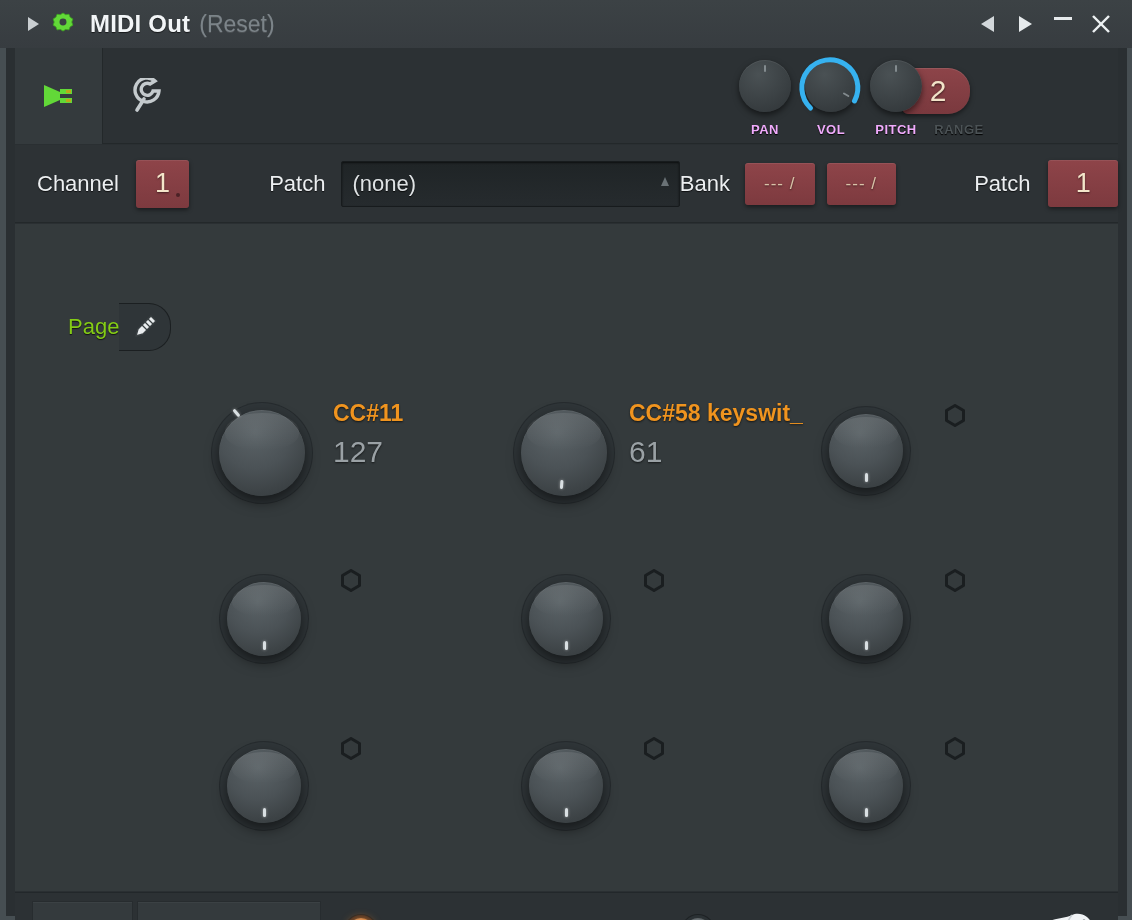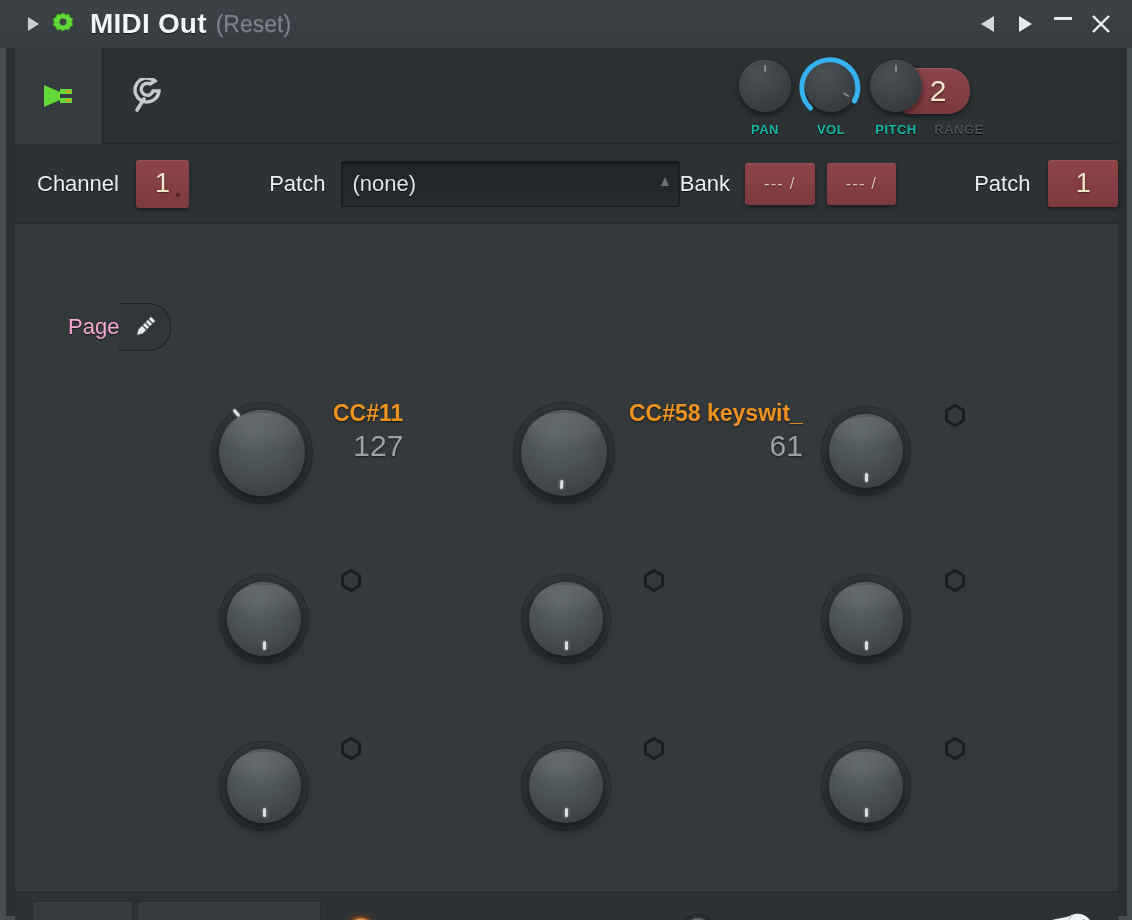--- a/index.html
+++ b/index.html
@@ -21,21 +21,21 @@
     background: linear-gradient(180deg,#3c4245 0%,#373c40 100%);
     display: flex; align-items: center;
   }
   .tb-arrow {
     width: 30px; margin-left: 18px;
     color: #cfd4d7; font-size: 15px; line-height: 1;
     display: flex; align-items: center; justify-content: center;
   }
   .gear-icon { width: 26px; height: 26px; margin-left: 2px; display:block; }
   .tb-title {
-    margin-left: 14px; font-size: 28px; font-weight: bold;
+    margin-left: 14px; font-size: 24px; font-weight: bold;
     color: #f2f5f7; letter-spacing: .2px;
     text-shadow: 0 1px 1px rgba(0,0,0,.6);
   }
   .tb-sub {
     margin-left: 9px; font-size: 23px; color: #7c8489;
     text-shadow: 0 1px 0 rgba(255,255,255,.10);
   }
   .tb-right {
     position: absolute; right: 14px; top: 0; height: 48px;
     display: flex; align-items: center; gap: 4px;
@@ -88,21 +88,21 @@
   .hk-knob .tick {
     position: absolute; width: 2px; height: 7px; background: #8e969a;
     left: 50%; top: 5px; margin-left: -1px; transform-origin: 50% 21px;
     border-radius: 1px; opacity: .85;
   }
   .hk-ring {
     position: absolute; left: -9px; top: -9px; width: 70px; height: 70px;
   }
   .hk-label {
     margin-top: 10px; font-size: 13px; font-weight: bold; letter-spacing: .5px;
-    color: #14b8a6; text-shadow: 0 1px 1px #000;
+    color: #f0abfc; text-shadow: 0 1px 1px #000;
   }
   .hk-label.dim { color: #4c5356; }
   .range-pill {
     position: absolute; left: 38px; top: 12px; width: 68px; height: 46px;
     background: linear-gradient(180deg,#8d4449 0%,#7a393e 100%);
     border-radius: 6px 22px 22px 6px;
     display: flex; align-items: center; justify-content: center;
     box-shadow: inset 0 1px 0 rgba(255,255,255,.10), 0 2px 5px rgba(0,0,0,.5);
     z-index: 0;
   }
@@ -154,21 +154,21 @@
     width: 0; height: 0; border-left: 4px solid transparent;
     border-right: 4px solid transparent; border-bottom: 9px solid #6a7276;
   }
 
   
   .panel {
     position: absolute; left: 9px; top: 176px; width: 1103px; height: 667px;
     background: #343a3c;
   }
   .pagerow { position: absolute; left: 53px; top: 79px; display: flex; align-items: center; }
-  .page-lbl { font-size: 22px; color: #f9a8d4; text-shadow: 0 1px 1px rgba(0,0,0,.7); }
+  .page-lbl { font-size: 22px; color: #84cc16; text-shadow: 0 1px 1px rgba(0,0,0,.7); }
   .page-field {
     margin-left: 14px; width: 412px; height: 48px;
     background: linear-gradient(180deg,#272c2f 0%,#2d3235 100%);
     border: 1px solid #1b1f21; border-radius: 3px 0 0 3px;
     display: flex; align-items: center; position: relative;
     box-shadow: inset 0 1px 2px rgba(0,0,0,.55);
   }
   .page-field .val {
     margin-left: 11px; font-size: 24px; color: #e7eaec;
     text-shadow: 0 1px 1px rgba(0,0,0,.8);
@@ -179,21 +179,21 @@
     border-right: 5px solid transparent; border-bottom: 10px solid #7b8387;
   }
   .page-edit {
     width: 52px; height: 48px; background: #2f3538;
     border: 1px solid #1b1f21; border-left: none; border-radius: 0 22px 22px 0;
     display: flex; align-items: center; justify-content: center;
   }
 
   
   .grid { position: absolute; left: 0; top: 0; width: 1103px; height: 667px; }
-  .cell { position: absolute; text-align: right; }
+  .cell { position: absolute; }
 
   .knob {
     position: relative; border-radius: 50%;
     background: radial-gradient(circle at 42% 26%, #5b6367 0%, #4b5256 45%, #3e4447 72%, #31373a 100%);
     box-shadow:
       0 6px 14px rgba(0,0,0,.55),
       0 1px 0 rgba(255,255,255,.06) inset,
       0 0 0 7px #2f3538,
       0 0 0 8px #262b2e;
   }
@@ -212,21 +212,21 @@
   .knob.big .pointer { bottom: 7px; }
   .knob.med { width: 74px; height: 74px; }
 
   .hexslot { width: 22px; height: 23px; }
 
   .cc-label {
     font-size: 23px; font-weight: bold; color: #f0941f;
     text-shadow: 0 1px 2px rgba(0,0,0,.65); white-space: nowrap;
   }
   .cc-value {
-    font-size: 30px; color: #9aa1a5; margin-top: 2px;
+    font-size: 30px; color: #9aa1a5; margin-top: 8px;
     text-shadow: 0 1px 2px rgba(0,0,0,.6);
   }
 
   
   .bottombar {
     position: absolute; left: 9px; top: 844px; width: 1103px; height: 76px;
     background: #2c3134; display: flex; align-items: center;
     border-top: 1px solid #22272a;
   }
   .btn {

